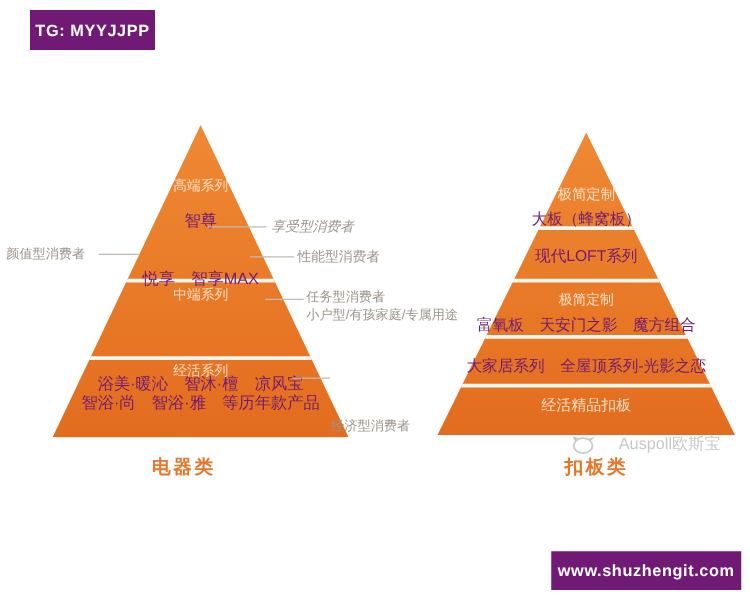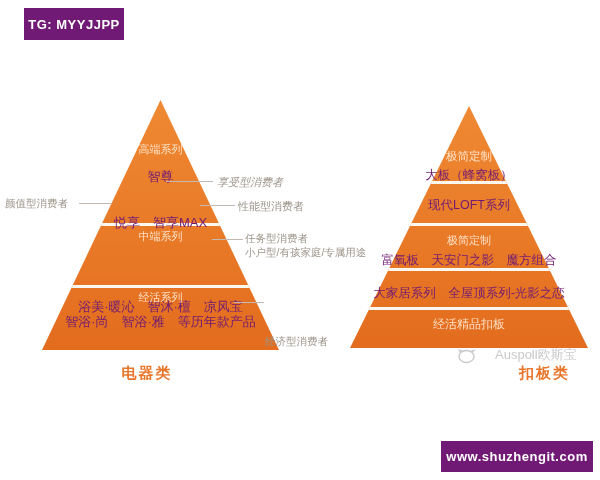--- a/index.html
+++ b/index.html
@@ -95,21 +95,21 @@
     </div>
     <div class="prow pale" style="top:44px; font-size:11.5px;">极简定制</div>
     <div class="prow sm" style="top:62px;">大板（蜂窝板）</div>
     <div class="prow sm" style="top:92px;">现代LOFT系列</div>
     <div class="prow pale" style="top:128px;">极简定制</div>
     <div class="prow sm" style="top:147px;">富氧板　天安门之影　魔方组合</div>
     <div class="prow sm" style="top:180px;">大家居系列　全屋顶系列-光影之恋</div>
     <div class="prow pale" style="top:212px; font-size:12px;">经活精品扣板</div>
   </div>
 
-  <div class="category" style="left:360px; top:364px; width:210px;text-align:right;">扣板类</div>
+  <div class="category" style="left:372px; top:364px; width:210px;">扣板类</div>
 
   <div id="watermark">
     <span style="display:inline-flex;">
       <svg width="22" height="17" viewBox="0 0 22 17">
         <g fill="none" stroke="#c9c9c9" stroke-width="1.4">
           <path d="M4 6 L2 2 L7 3.5 Z" fill="#c9c9c9" stroke="none"></path>
           <path d="M16 6 L20 2.5 L15 3.5 Z" fill="#c9c9c9" stroke="none"></path>
           <ellipse cx="10.5" cy="9.5" rx="7.5" ry="6"></ellipse>
         </g>
       </svg>

